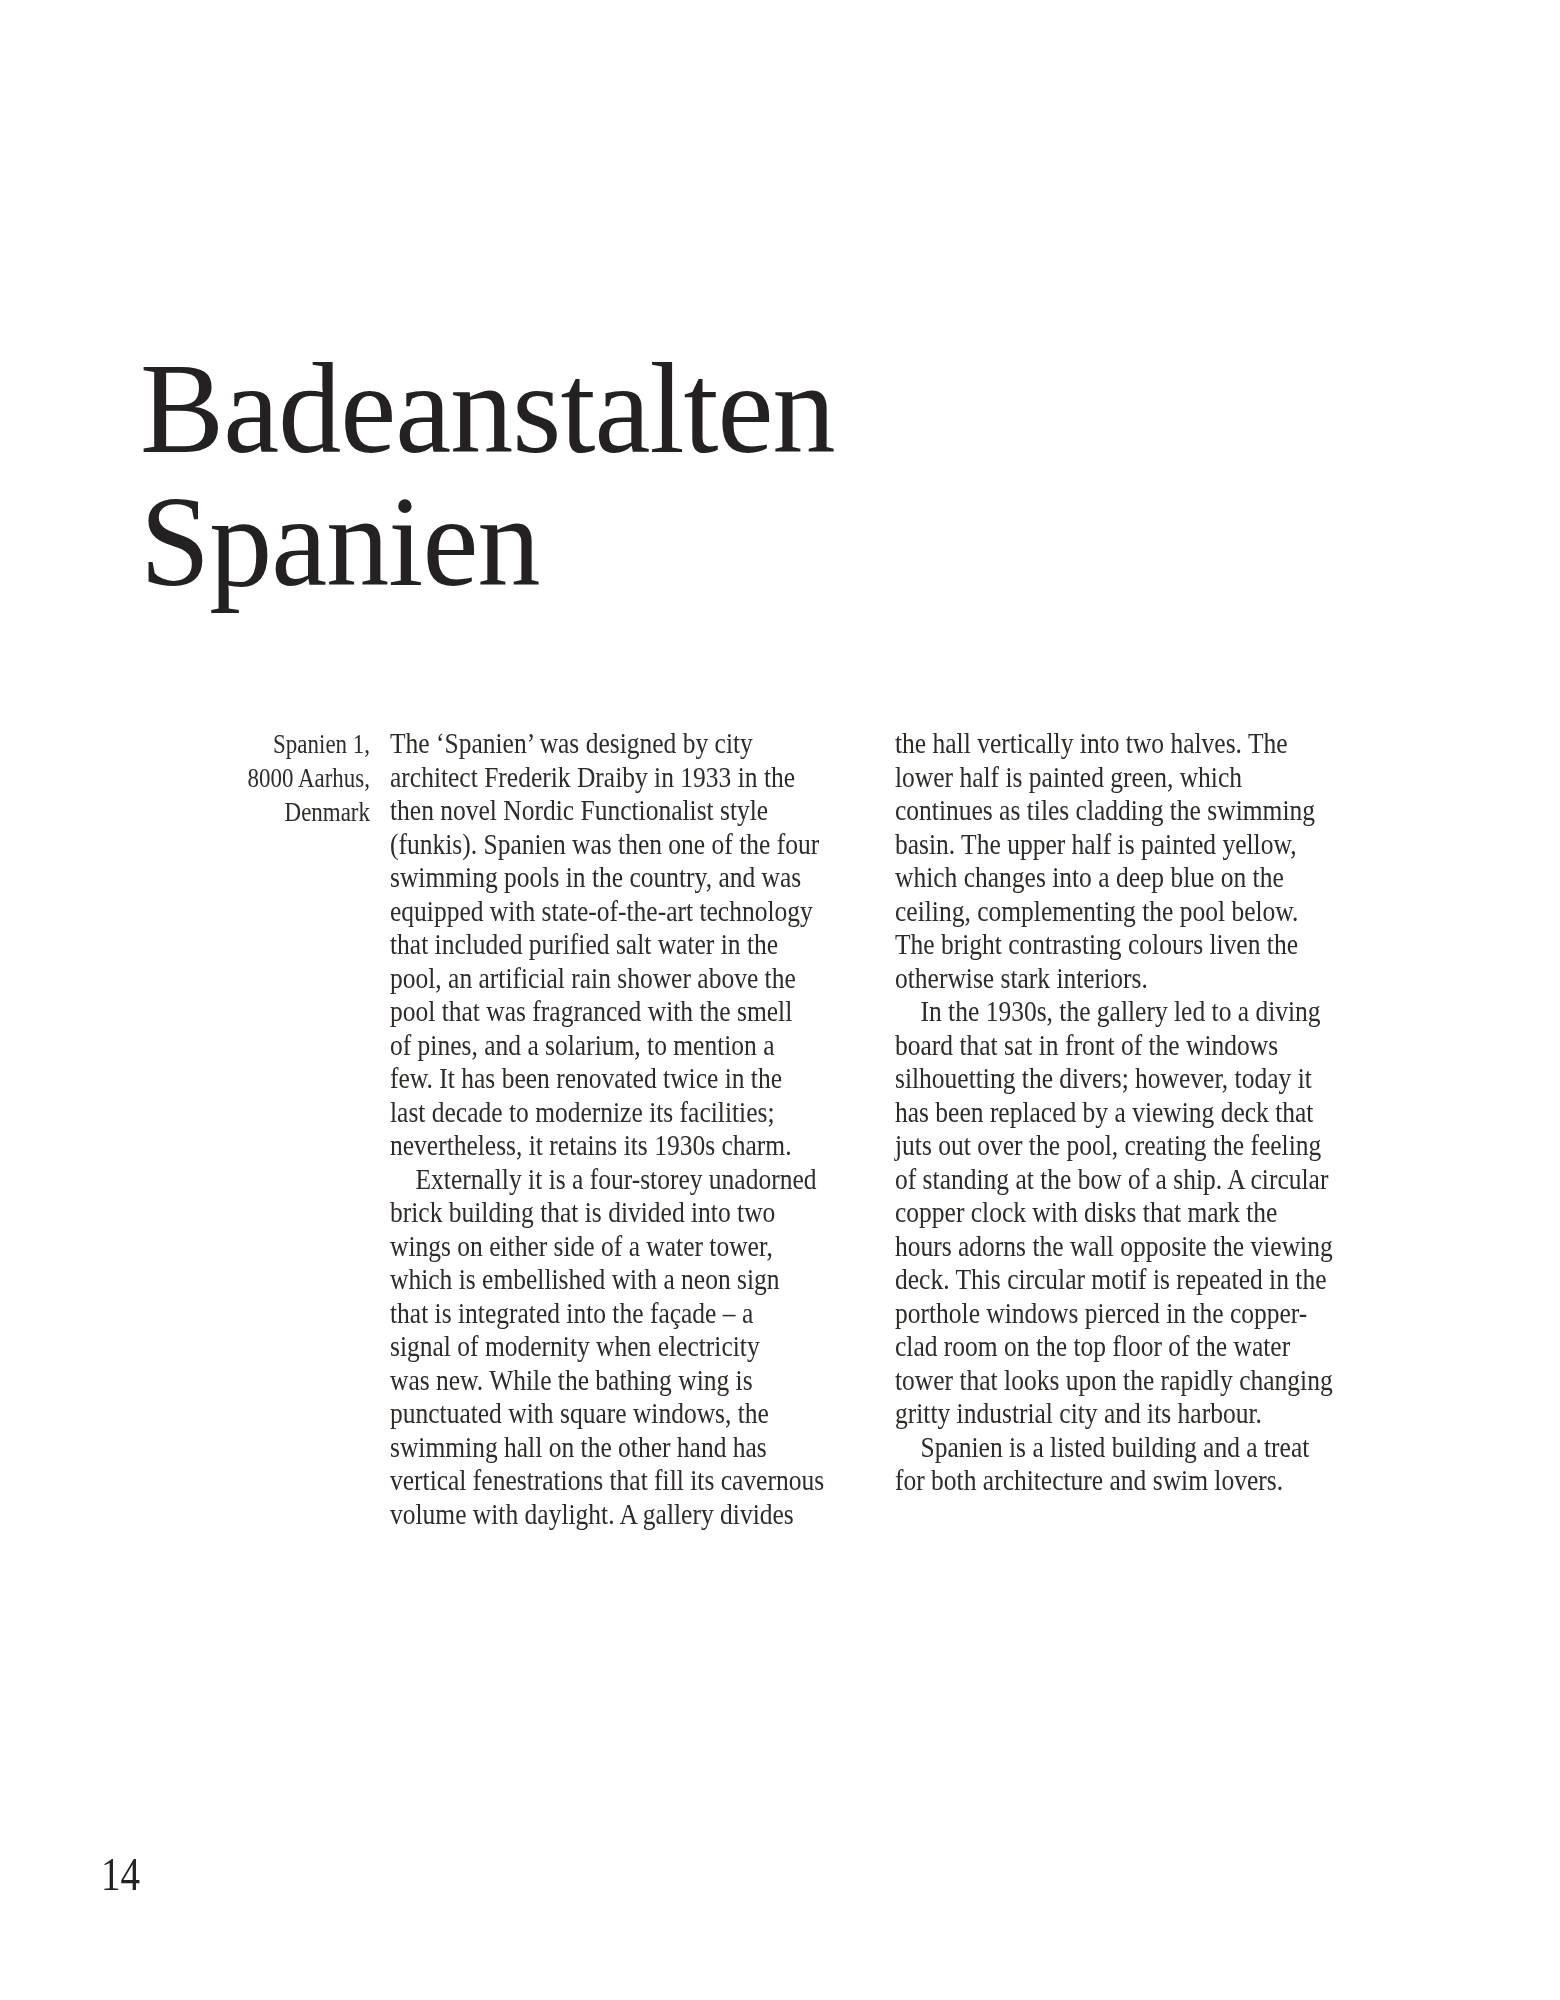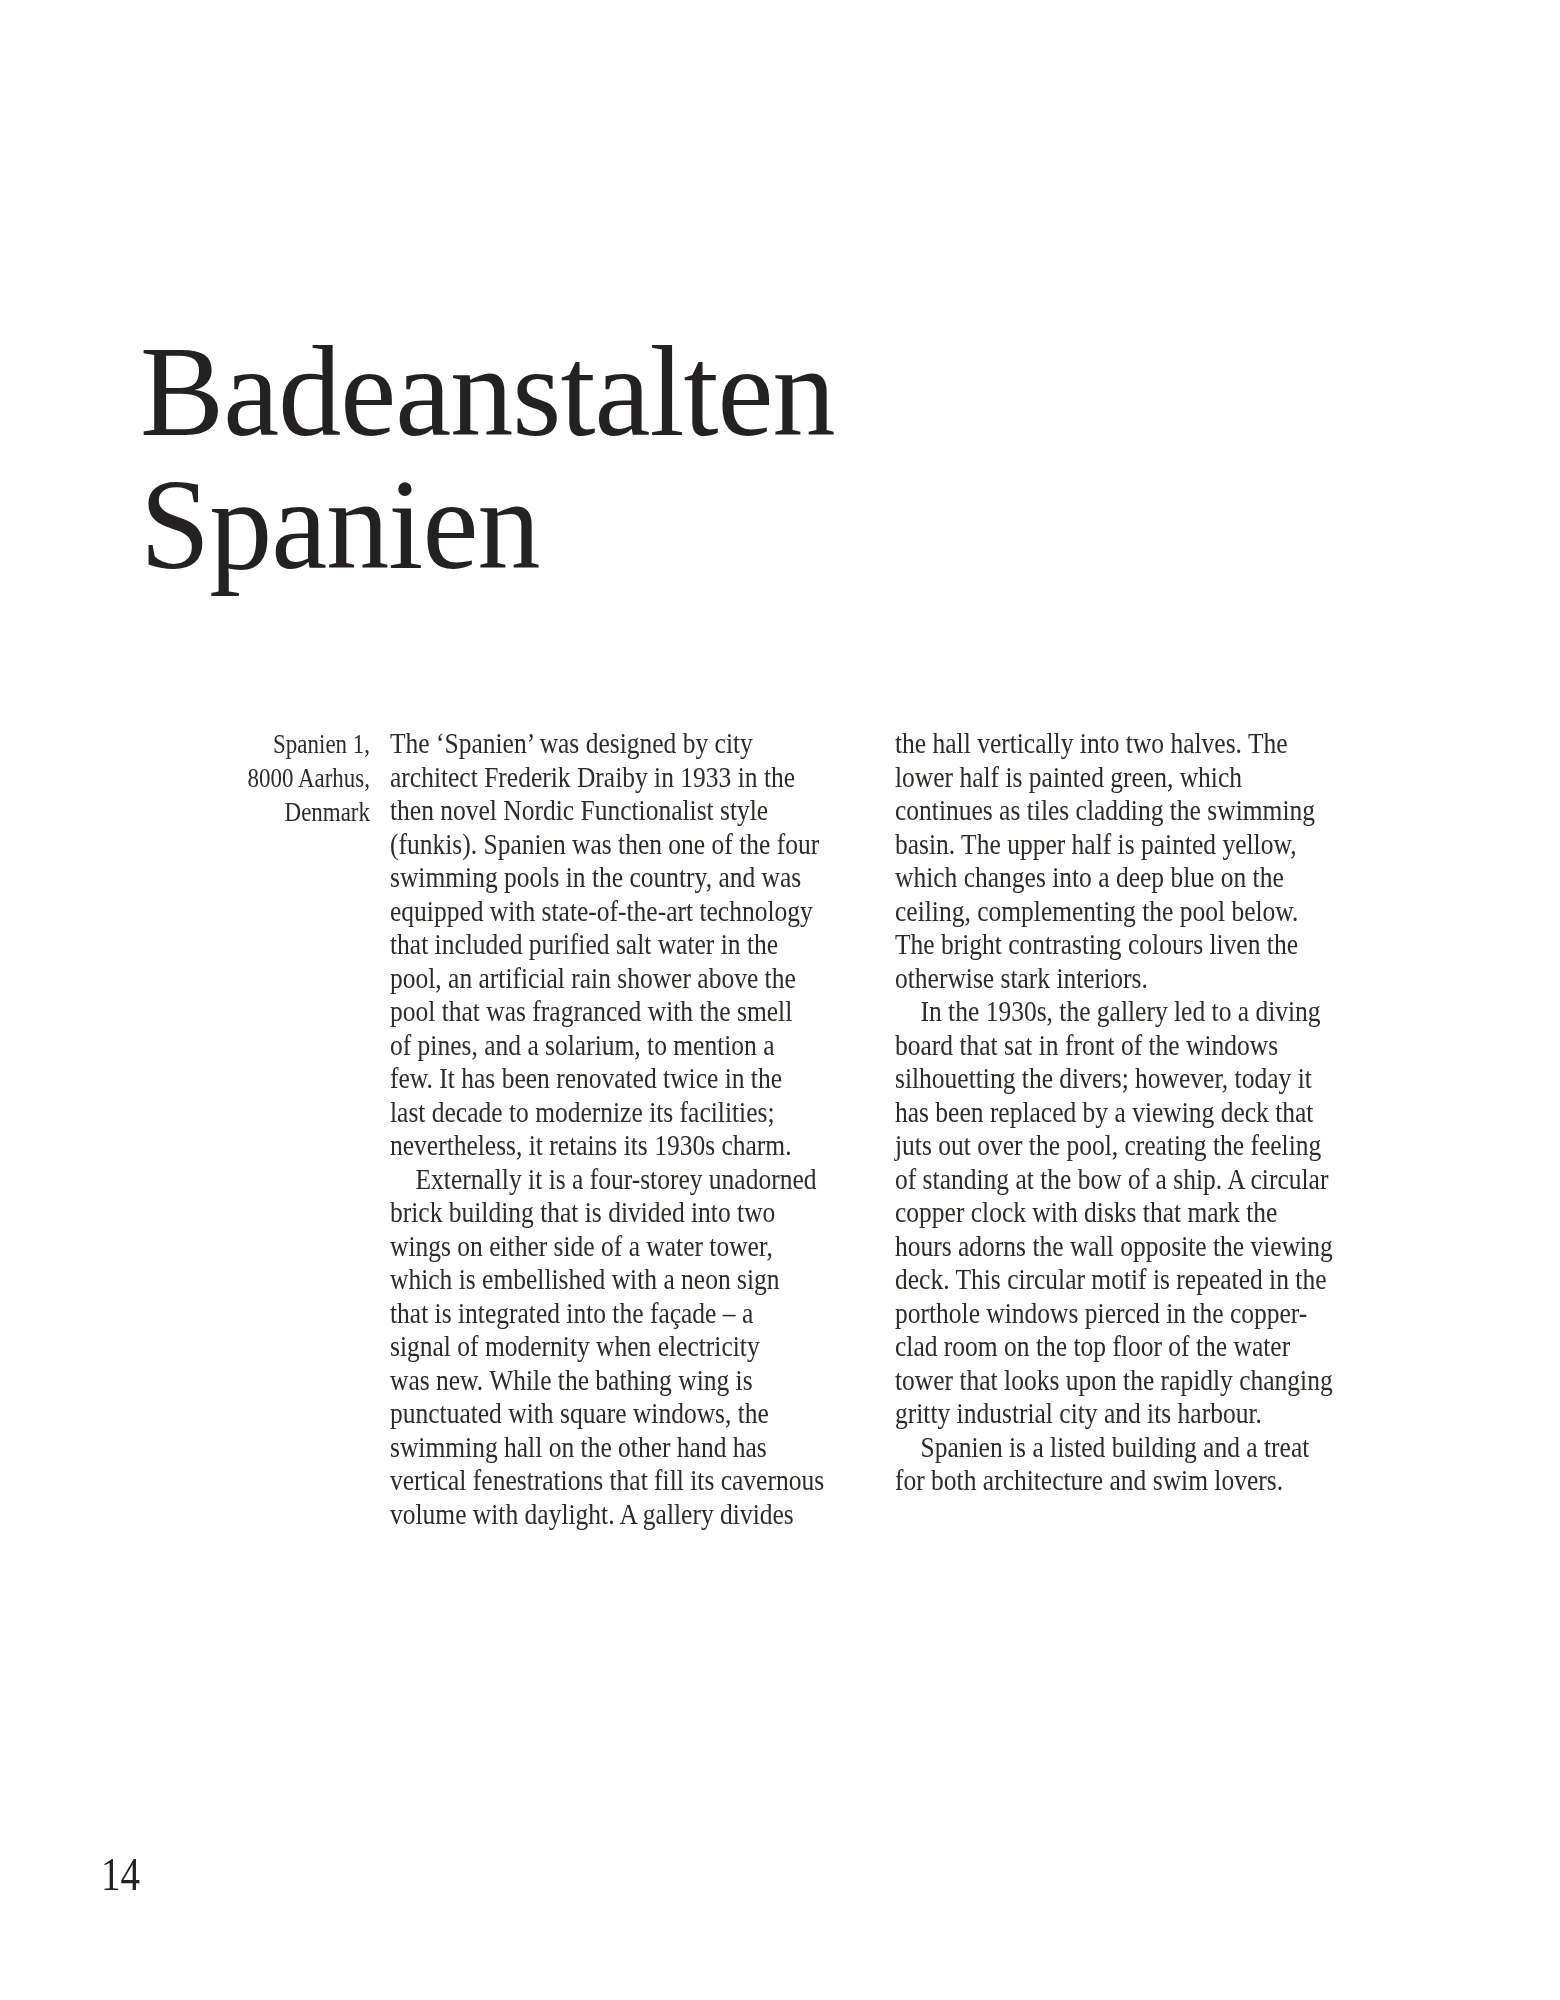--- a/index.html
+++ b/index.html
@@ -13,21 +13,21 @@
     height: 2000px;
     background: #ffffff;
     overflow: hidden;
     font-family: "Liberation Serif", serif;
   }
 
   
   .title {
     position: absolute;
     left: 140px;
-    top: 325px;
+    top: 342px;
     margin: 0;
     font-family: "Liberation Serif", serif;
     font-weight: 400;
     font-size: 130px;
     line-height: 133px;
     letter-spacing: -1px;
     color: #242122;
   }
   .title .title-line {
     display: block;

